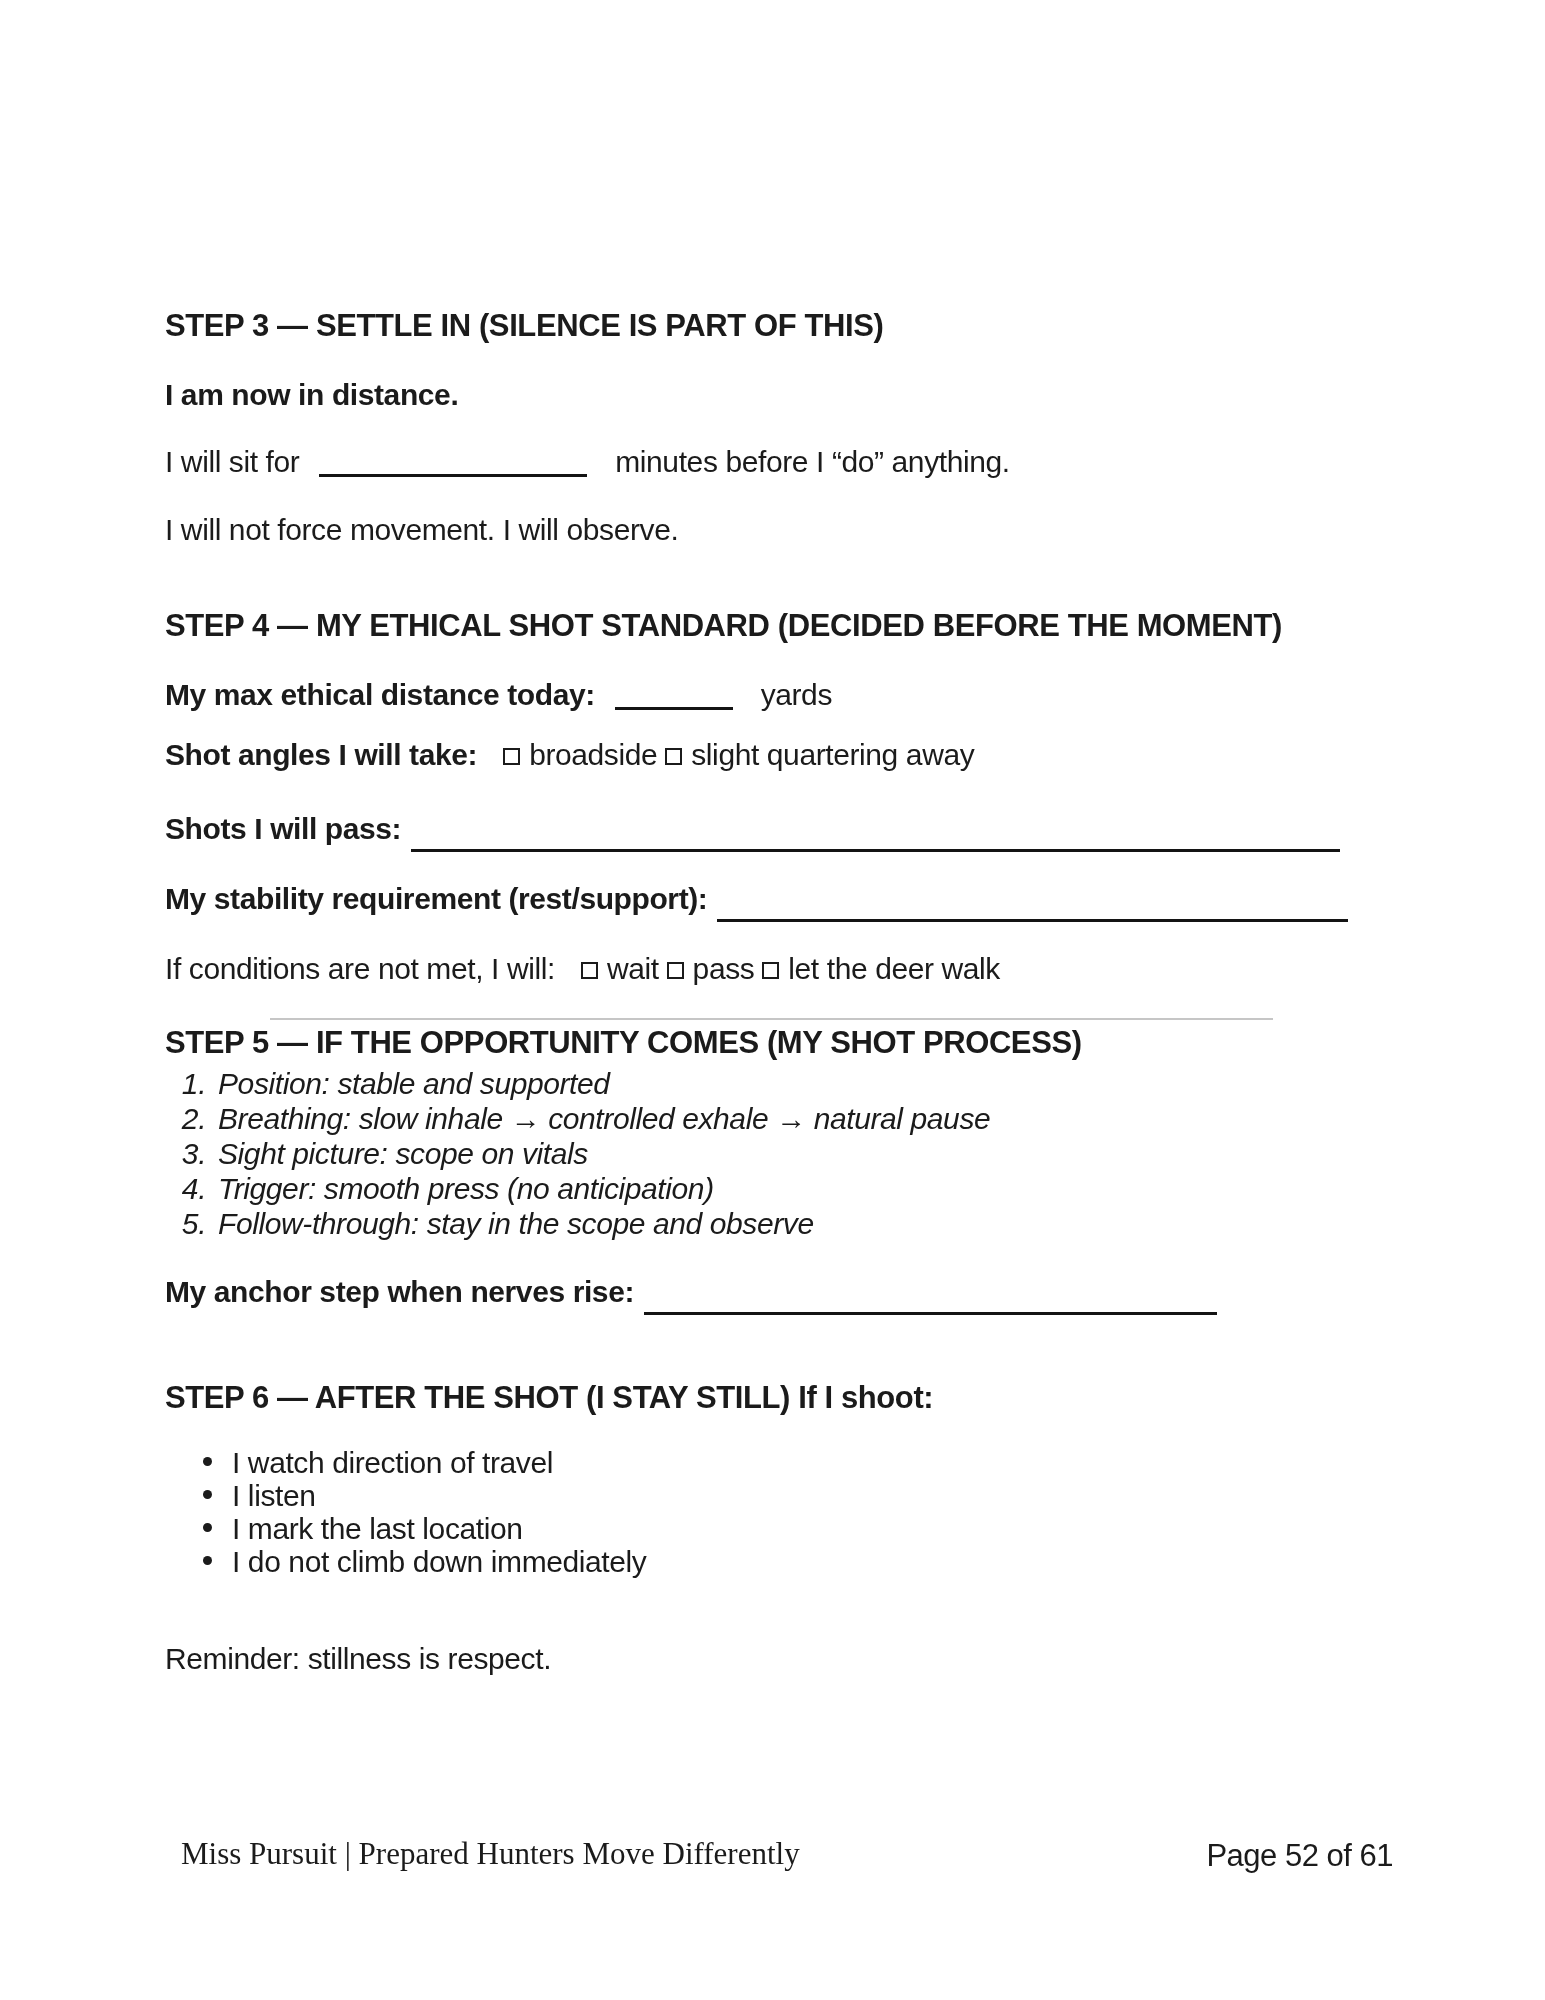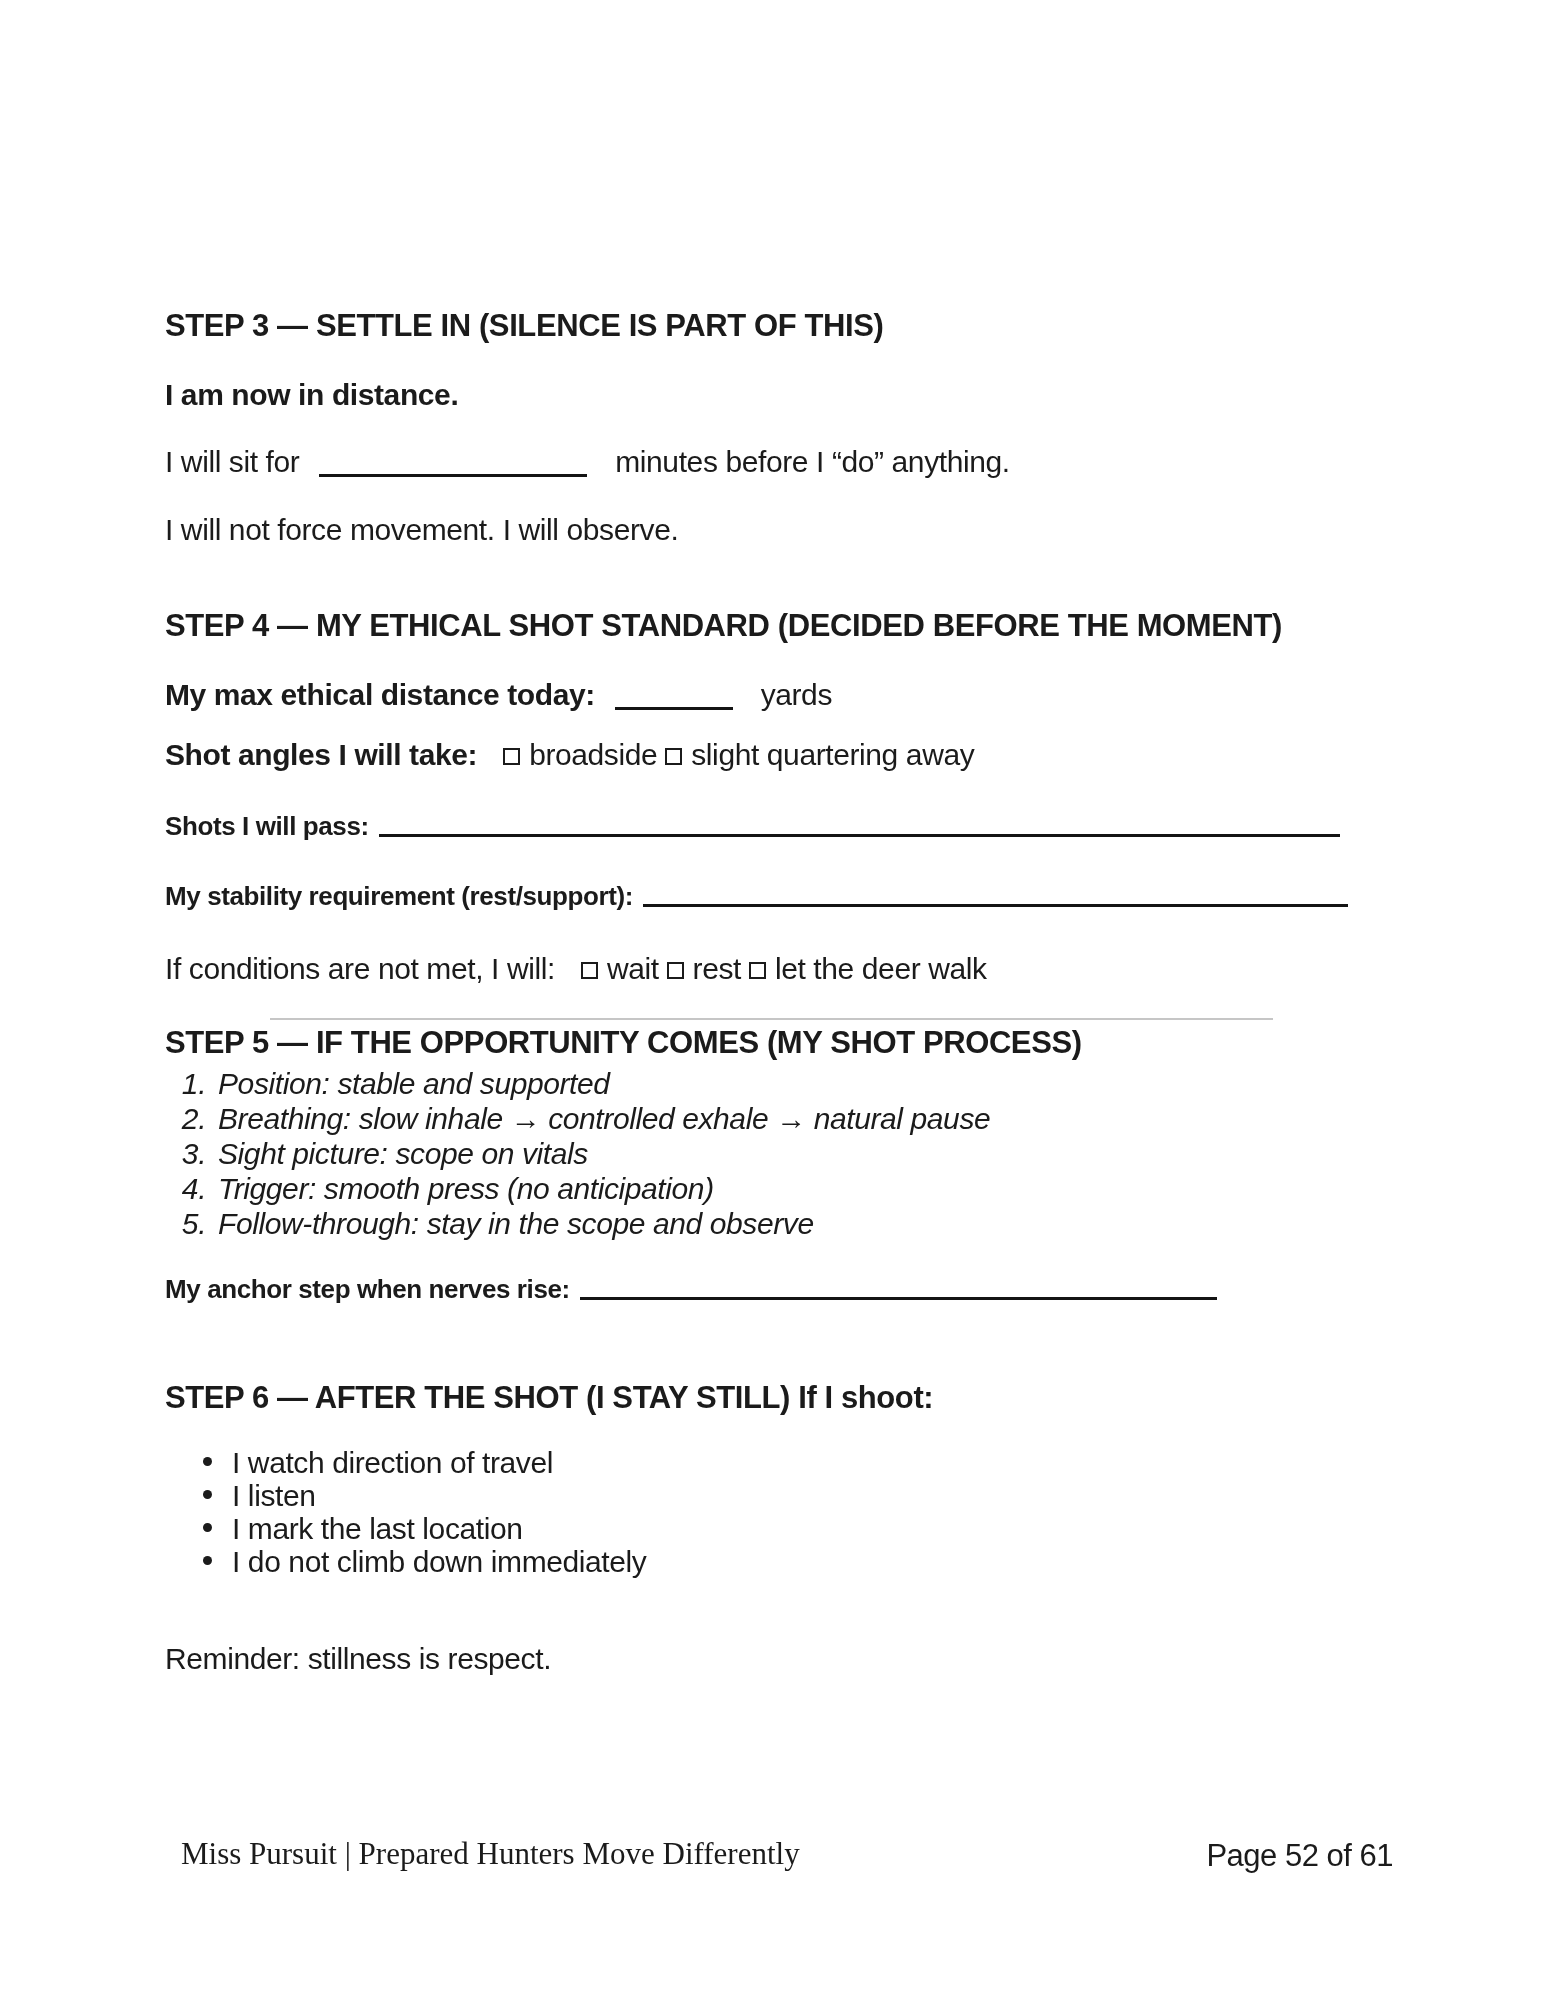--- a/index.html
+++ b/index.html
@@ -23,22 +23,22 @@
     white-space: nowrap;
   }
   .body-line {
     font-size: 30px;
     line-height: 1.2;
     white-space: nowrap;
   }
   .b { font-weight: bold; }
   .row {
     display: flex;
-    align-items: center;
-    font-size: 26px;
+    align-items: flex-end;
+    font-size: 30px;
     line-height: 1.2;
     white-space: nowrap;
   }
   .blank {
     display: inline-block;
     border-bottom: 3px solid #141414;
     height: 10px;
     position: relative;
     top: 5px;
   }
@@ -145,21 +145,21 @@
     <span class="blank blank-grow"></span>
   </div>
 
   <div class="abs row" style="top:881px; width:1183px">
     <span class="b">My stability requirement (rest/support):</span>
     <span class="blank blank-grow"></span>
   </div>
 
   <p class="abs body-line" style="top:951px">
     <span>If conditions are not met, I will:</span><span class="optgap"></span><span class="cb"></span><span>wait</span>
-    <span class="cb"></span><span>rest</span>
+    <span class="cb"></span><span>pass</span>
     <span class="cb"></span><span>let the deer walk</span>
   </p>
 
   <div class="divider"></div>
 
   <div class="abs h" style="top:1024px">STEP 5 — IF THE OPPORTUNITY COMES (MY SHOT PROCESS)</div>
 
   <ol class="proc">
     <li>Position: stable and supported</li>
     <li>Breathing: slow inhale → controlled exhale → natural pause</li>

